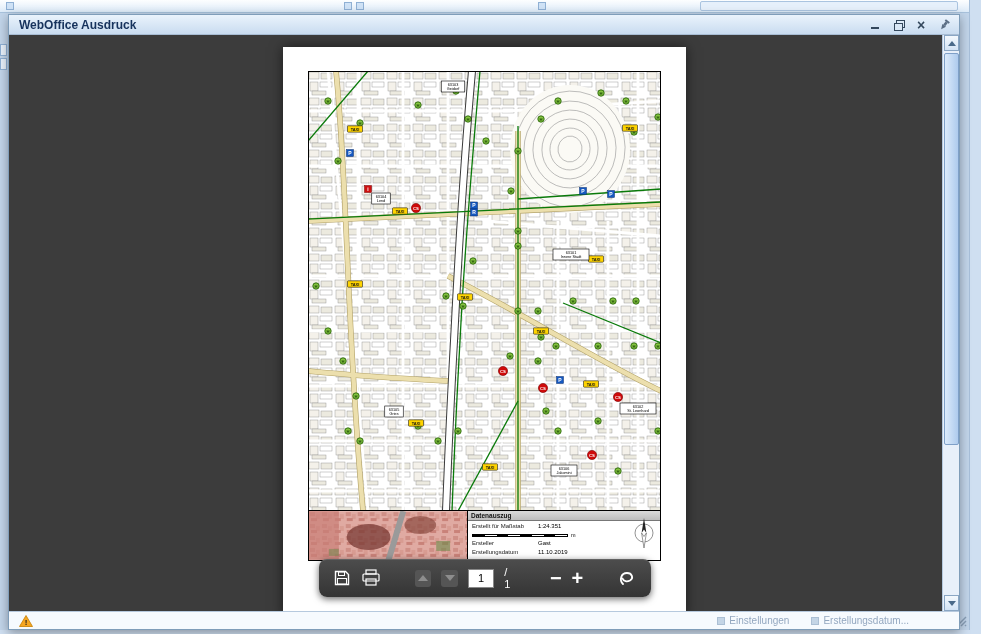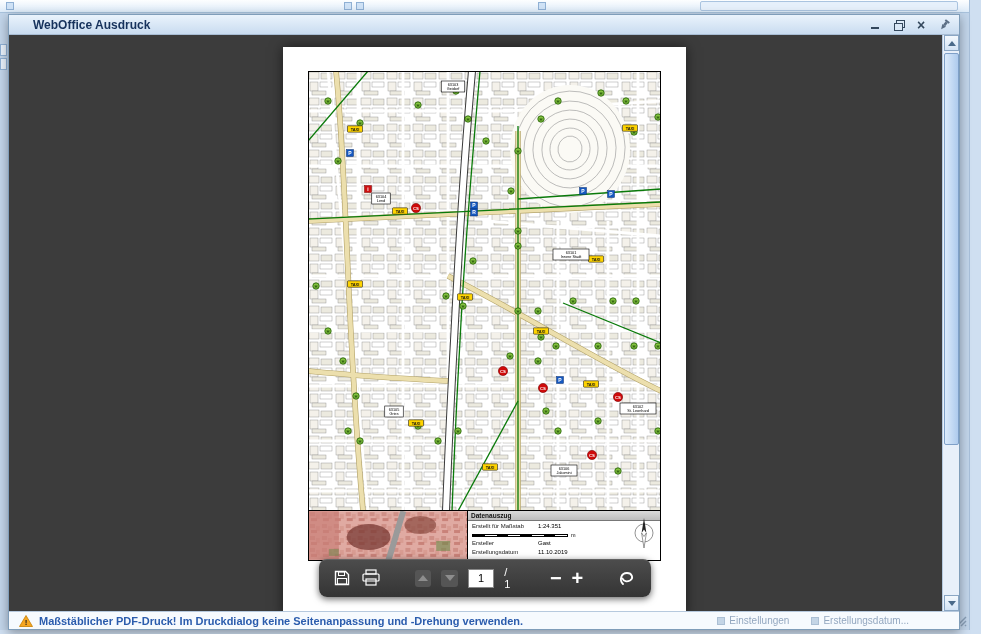--- a/index.html
+++ b/index.html
@@ -15,21 +15,21 @@
   .right-strip{position:absolute;right:0;top:0;width:12px;height:634px;background:#cfdff1;border-left:1px solid #a8c0da;}
   .bottom-strip{position:absolute;left:0;bottom:0;width:981px;height:4px;background:#cfdff1;}
   .edge-btn{position:absolute;left:0;width:7px;height:12px;background:#e8f1fb;border:1px solid #8fb0d4;}
   .grip{position:absolute;right:14px;bottom:3px;}
 
   
   .dialog{position:absolute;left:8px;top:14px;width:952px;height:616px;background:#fff;
     border:1px solid #7f9db9;box-shadow:0 3px 10px rgba(0,0,0,.35);display:flex;flex-direction:column;}
   .titlebar{height:20px;background:linear-gradient(#eaf3fc,#c9dcf0);border-bottom:1px solid #a8bdd4;
     display:flex;align-items:center;flex:0 0 20px;}
-  .title{margin-left:24px;font-size:12px;font-weight:bold;color:#16325c;}
+  .title{margin-left:10px;font-size:12px;font-weight:bold;color:#16325c;}
   .controls{margin-left:auto;display:flex;align-items:center;gap:9px;margin-right:8px;}
   .ctrl{width:14px;height:14px;display:flex;align-items:center;justify-content:center;cursor:pointer;color:#33475c;}
   .min-glyph{width:8px;height:2px;background:#33475c;margin-top:6px;}
   .restore-glyph{position:relative;width:9px;height:9px;}
   .restore-glyph::before{content:"";position:absolute;left:2px;top:0;width:7px;height:6px;border:1px solid #33475c;}
   .restore-glyph::after{content:"";position:absolute;left:0;top:3px;width:7px;height:6px;border:1px solid #33475c;background:#d9e7f5;}
   .close-glyph{font-size:14px;font-weight:bold;line-height:14px;}
 
   
   .viewer{position:relative;flex:1;background:#3c3c3c;overflow:hidden;}
@@ -484,21 +484,20 @@
           <span class="tri-dn"></span>
         </span>
     </div>
   </div>
 
   <div class="statusrow">
     <svg width="14" height="12" viewBox="0 0 14 12">
       <polygon points="7,0.5 13.5,11.5 0.5,11.5" fill="#f5a623" stroke="#c77d00" stroke-width="0.8"></polygon>
       <text x="7" y="10" text-anchor="middle" font-size="8" font-weight="bold" fill="#222" font-family="Liberation Sans, sans-serif">!</text>
     </svg>
-    <span class="warn-text">Maßstäblicher PDF-Druck! Im Druckdialog keine Seitenanpassung und -Drehung verwenden.</span>
     <span class="status-links">
       <span class="status-link">
         <span class="link-icon"></span>
         <span>Einstellungen</span>
       </span>
       <span class="status-link">
         <span class="link-icon"></span>
         <span>Erstellungsdatum...</span>
       </span>
     </span>

